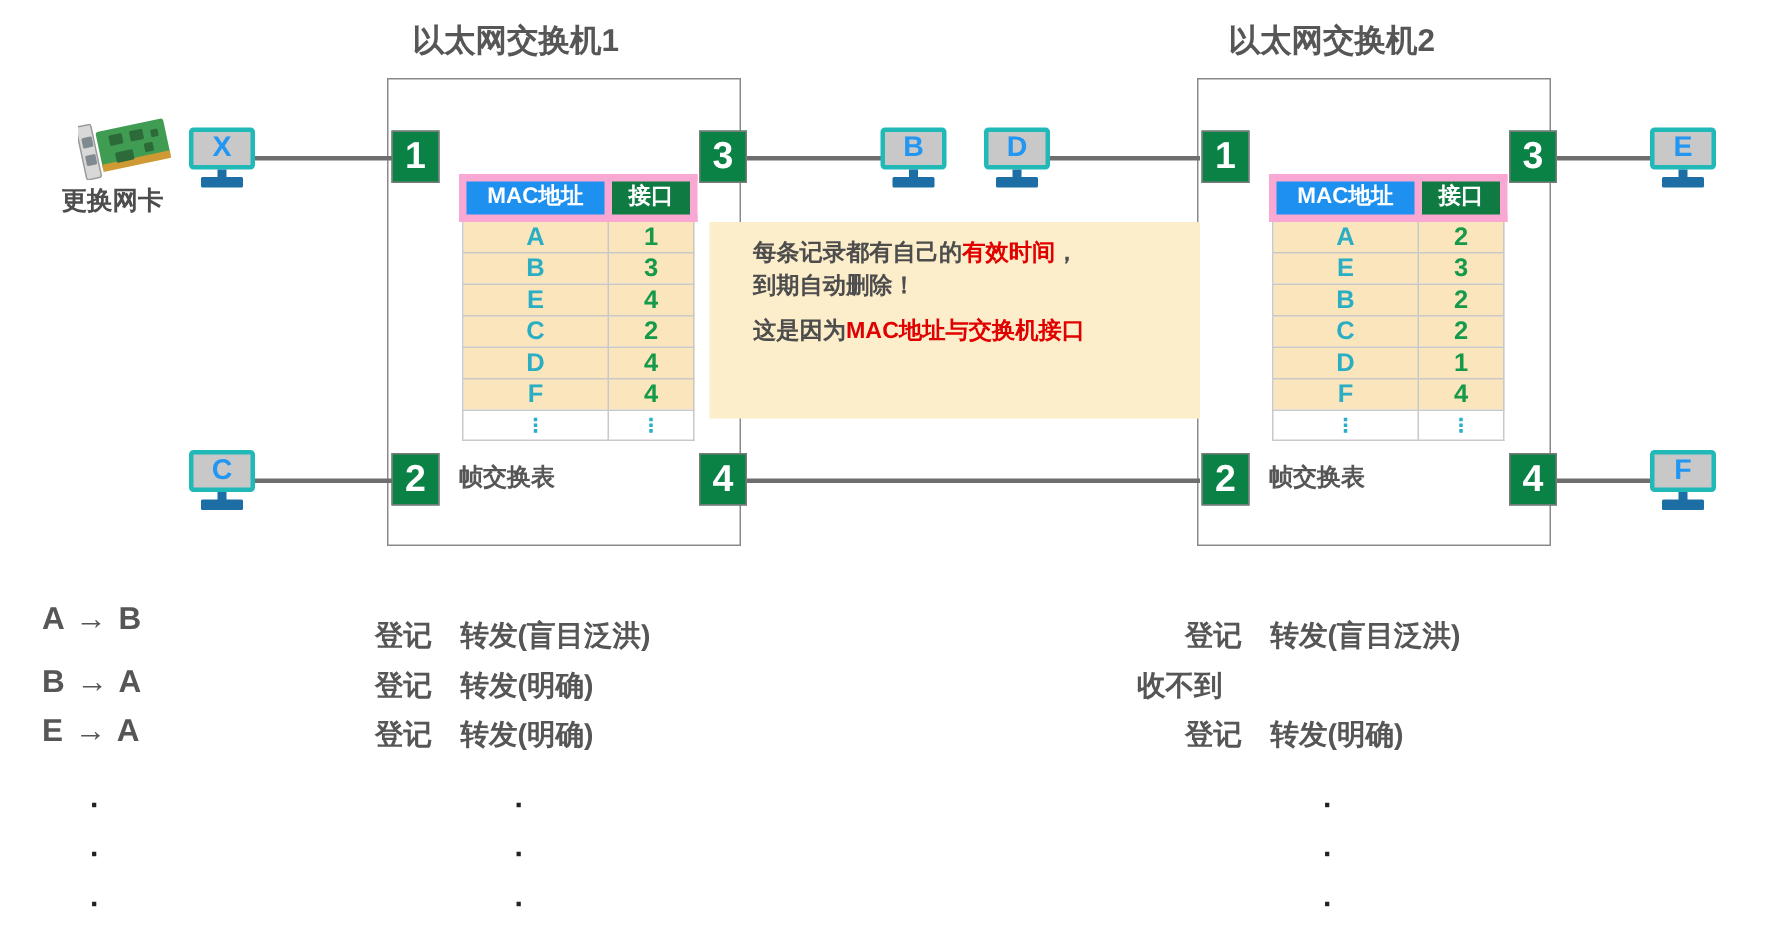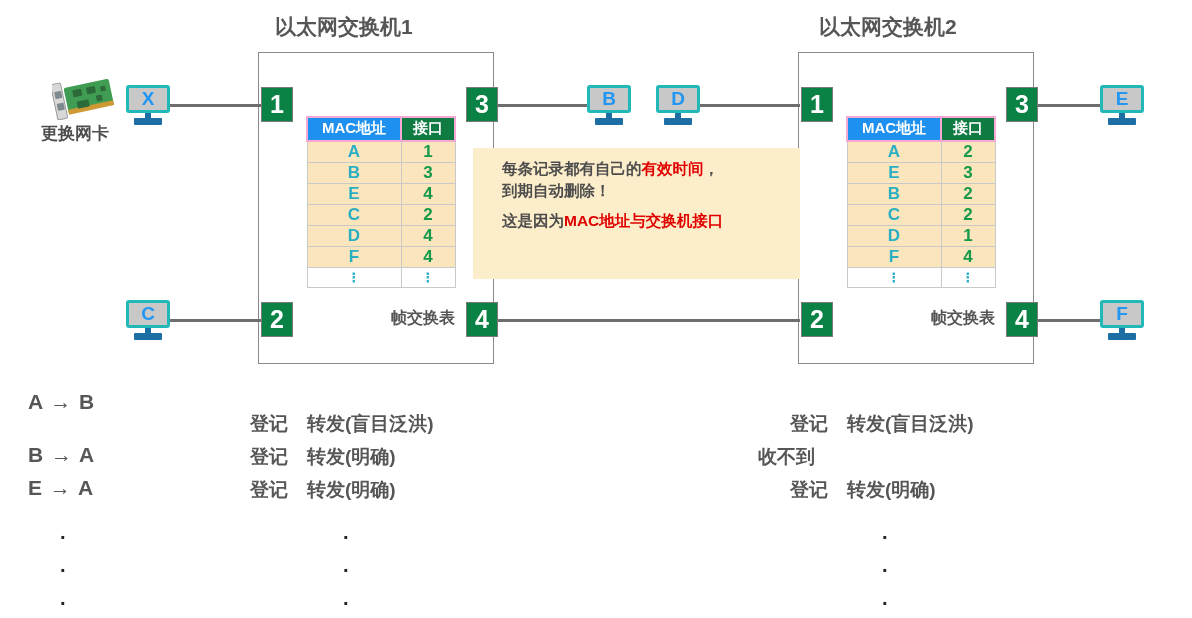--- a/index.html
+++ b/index.html
@@ -34,38 +34,38 @@
   
   .wire{background:#6e6e6e;height:2.5px;z-index:2;}
 
   
   .mac-table{
     border-collapse:collapse;z-index:7;position:absolute;
     table-layout:fixed;
   }
   .mac-table th{
     font-size:15px;font-weight:bold;color:#ffffff;
-    padding:2px 0 3px 0;text-align:center;border:2px solid #f9a8d4;
+    padding:2px 0 3px 0;text-align:center;border:5px solid #f9a8d4;
     line-height:1.1;
   }
   .mac-table th.h-mac{background:#1e90f0;width:92px;}
   .mac-table th.h-port{background:#0f7b43;width:52px;}
   .mac-table td{
     background:#fbe5bd;text-align:center;
     font-size:17px;font-weight:bold;line-height:1.0;
     border:1px solid #c9c9c9;height:20px;padding:0;
   }
   .mac-table td.c-mac{color:#29aec4;}
   .mac-table td.c-port{color:#15994a;}
   .mac-table tr.dots td{
     background:#ffffff;color:#2aaec9;font-size:13px;
     letter-spacing:0;height:19px;
   }
   .tbl-caption{
-    font-size:16px;font-weight:bold;color:#565656;text-align:right;
+    font-size:16px;font-weight:bold;color:#565656;text-align:left;
     white-space:nowrap;
   }
 
   
   .pc{width:44px;height:40px;z-index:6;}
   .pc .screen{
     position:absolute;left:0;top:0;width:44px;height:28px;
     border:3px solid #21b8b8;background:#c8c8c8;box-sizing:border-box;
     border-radius:3px;
     display:flex;align-items:center;justify-content:center;
@@ -287,21 +287,21 @@
 </div>
 
 <div class="abs pc" style="left:1100px;top:300px;">
   <div class="screen">
     <span class="glyph">F</span>
   </div>
   <div class="neck"></div>
   <div class="base"></div>
 </div>
 
-<div class="abs flowlbl" style="left:28px;top:390px;text-align:center;">A → B</div>
+<div class="abs flowlbl" style="left:28px;top:401px;text-align:center;">A → B</div>
 <div class="abs flowlbl" style="left:28px;top:443px;">B → A</div>
 <div class="abs flowlbl" style="left:28px;top:476px;">E → A</div>
 
 <div class="abs logtxt" style="left:250px;top:411px;">登记　转发(盲目泛洪)</div>
 <div class="abs logtxt" style="left:250px;top:444px;">登记　转发(明确)</div>
 <div class="abs logtxt" style="left:250px;top:477px;">登记　转发(明确)</div>
 
 <div class="abs logtxt" style="left:790px;top:411px;">登记　转发(盲目泛洪)</div>
 <div class="abs logtxt" style="left:758px;top:444px;">收不到</div>
 <div class="abs logtxt" style="left:790px;top:477px;">登记　转发(明确)</div>

